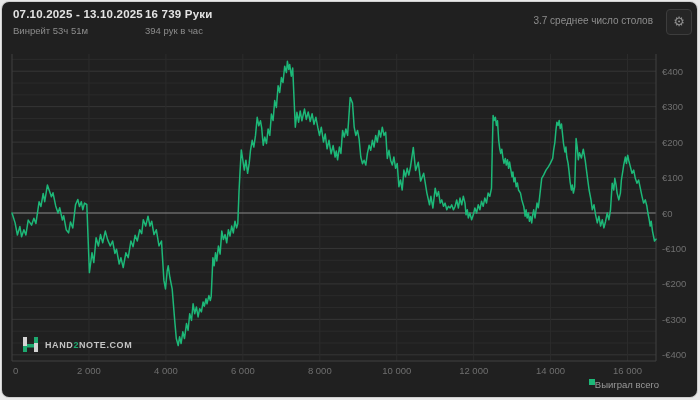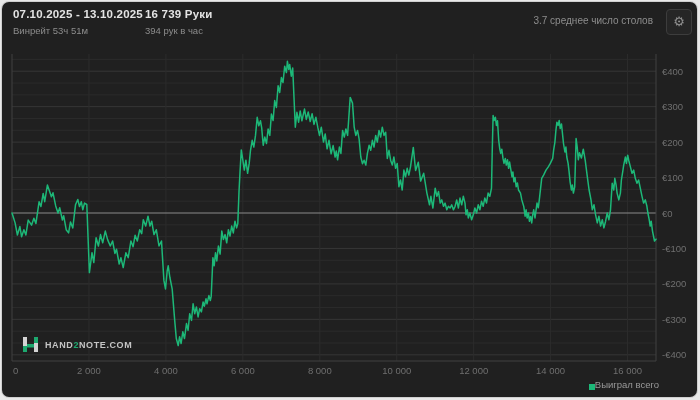--- a/index.html
+++ b/index.html
@@ -15,21 +15,21 @@
   .b1{left:11px;top:7px;}
   .b2{left:143px;top:7px;}
   .b3{left:220px;top:7px;text-align:right;}
   .b4{right:44px;top:9px;text-align:right;}
   .b4 .r1{font-size:10px;color:var(--ts,#8d8d8d);}
   .b4 .r2{font-size:10px;color:var(--ts,#8d8d8d);margin-top:5px;}
   .gear-btn{position:absolute;right:5px;top:7px;width:24px;height:24px;border:1px solid #3d3d3d;
     border-radius:4px;background:#262626;color:#8f8f8f;font-size:13px;line-height:24px;
     text-align:center;cursor:pointer;user-select:none;}
   .chart-wrap{position:absolute;left:0;top:0;width:695px;height:280px;}
-  .legend{position:absolute;right:38px;top:377px;display:flex;align-items:flex-end;
+  .legend{position:absolute;right:38px;top:377px;display:flex;align-items:flex-start;
     font-size:9.5px;color:#9a9a9a;cursor:pointer;margin-left:20px;}
   .legend .dot{width:6px;height:6px;background:var(--green,#1db878);display:inline-block;}
   .logo{position:absolute;left:20px;top:334px;display:flex;align-items:center;gap:6px;opacity:.9;}
   .logo-text{font-size:9px;font-weight:bold;letter-spacing:.6px;color:#d6d6d6;}
   .logo-text .num{color:var(--green,#1db878);}
   svg text{font-family:"Liberation Sans",sans-serif;}
 </style>
 </head>
 <body>
 

